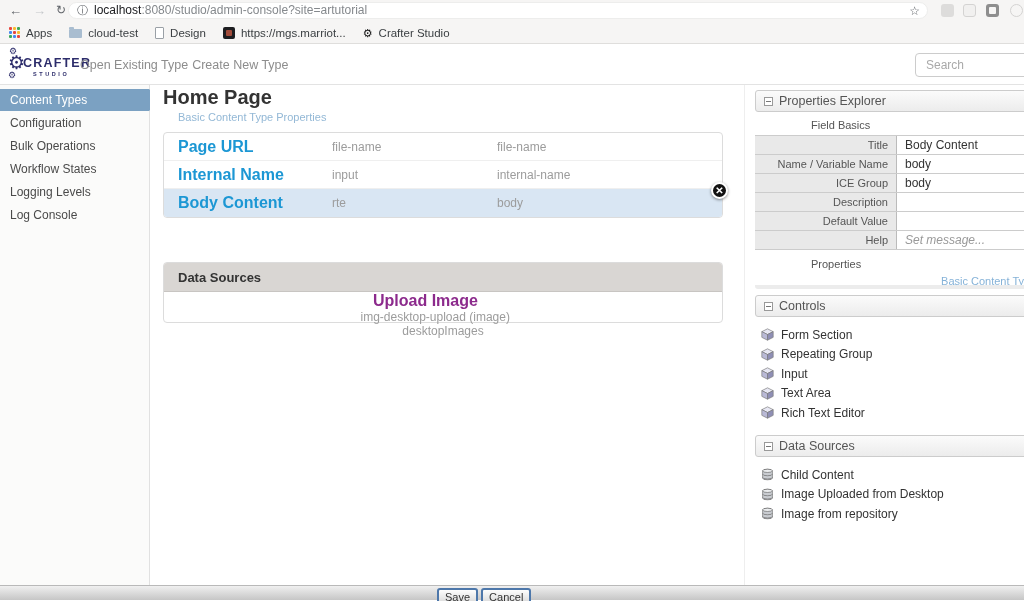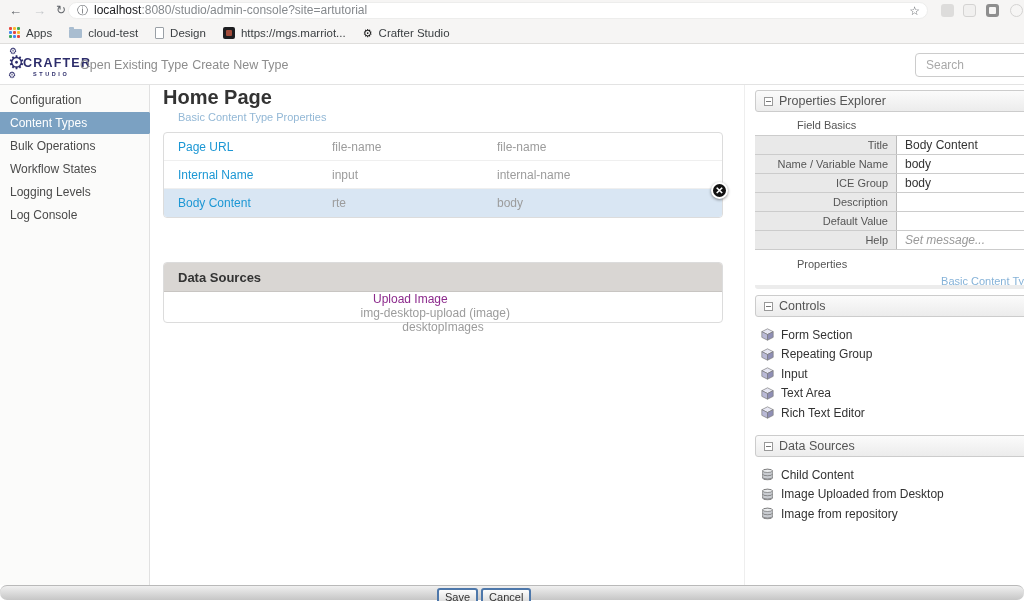--- a/index.html
+++ b/index.html
@@ -66,53 +66,53 @@
   .page-subtitle { position: absolute; left: 28px; top: 26px; font-size: 11px; color: #93b8d6; cursor: pointer; }
   .card { position: absolute; left: 13px; width: 560px; border: 1px solid #dcdcdc; border-radius: 4px; background: #fff; }
   .card-ps { top: 47px; }
   .card-ds { top: 177px; }
   .card-header { height: 29px; line-height: 29px; padding-left: 14px; font-weight: bold; font-size: 13px; color: #333; border-bottom: 1px solid #d5d5d5; border-radius: 3px 3px 0 0; }
   .card-ps .card-header { background: #f6f6f5; }
   .card-ds .card-header { background: #d9d6d3; border-bottom-color: #c8c5c2; }
   .frow { display: flex; align-items: center; height: 28px; border-bottom: 1px solid #efefef; position: relative; }
   .frow:last-child { border-bottom: none; border-radius: 0 0 3px 3px; }
   .card-ds .frow { height: 30px; flex-direction: column; }
-  .flabel { width: 168px; padding-left: 14px; font-size: 12px; font-weight: normal; color: #1c97d4; cursor: pointer; }
+  .flabel { width: 168px; padding-left: 14px; font-size: 16px; font-weight: bold; color: #1c97d4; cursor: pointer; }
   .flabel.purple { color: #8c2a8c; }
   .ftype { width: 165px; font-size: 12px; color: #9c9c9c; }
   .fname { font-size: 12px; color: #9c9c9c; }
   .frow.highlight { background: #d9e6f3; }
   .close-icon { position: absolute; right: -6px; top: -7px; width: 17px; height: 17px; background: #121212; border: 2px solid #fff; border-radius: 50%; box-shadow: 0 1px 3px rgba(0,0,0,.45); color: #fff; font-size: 10px; font-weight: bold; line-height: 14px; text-align: center; cursor: pointer; z-index: 5; }
 
   
   .right-panel { position: absolute; left: 755px; top: 85px; width: 300px; height: 500px; }
   .acc-header { position: absolute; left: 0; width: 295px; height: 22px; background: linear-gradient(#fbfbfb, #ececec); border: 1px solid #ccc; border-radius: 3px; display: flex; align-items: center; padding-left: 8px; font-size: 12.5px; color: #555; }
   .minus-icon { width: 9px; height: 9px; border: 1px solid #999; background: #fff; display: inline-block; position: relative; margin-right: 6px; flex: none; cursor: pointer; }
   .minus-icon::after { content: ""; position: absolute; left: 1px; right: 1px; top: 3px; height: 1px; background: #777; }
   .hdr-pe { top: 5px; }
   .hdr-ctrl { top: 210px; }
   .hdr-dsp { top: 350px; }
-  .group-label { position: absolute; left: 2px; font-size: 11px; color: #555; padding-left: 40px; }
+  .group-label { position: absolute; left: 16px; font-size: 11px; color: #555; padding-left: 40px; }
   .lbl-basics { top: 34px; }
   .lbl-props { top: 173px; }
   .ptable { position: absolute; left: 0; top: 50px; width: 295px; border-top: 1px solid #ccc; }
   .prow { display: flex; height: 19px; border-bottom: 1px solid #ccc; }
   .plabel { width: 142px; background: #e9e9e9; border-right: 1px solid #bbb; text-align: right; padding-right: 8px; font-size: 11px; color: #555; line-height: 18px; }
   .pvalue { flex: 1; background: #fff; font-size: 12px; color: #333; line-height: 18px; padding-left: 8px; }
   .pvalue.hint { font-style: italic; color: #999; }
   .pe-bottom { position: absolute; left: 0; top: 200px; width: 295px; height: 4px; background: #ececec; border-radius: 0 0 3px 3px; }
   .props-link { position: absolute; top: 190px; right: 31px; font-size: 11px; color: #85b2d8; white-space: nowrap; cursor: pointer; }
   .item-list { position: absolute; left: 6px; width: 280px; }
   .list-ctrl { top: 240px; }
   .list-dsp { top: 380px; }
   .p-item { display: flex; align-items: center; height: 19.5px; font-size: 12px; color: #333; cursor: default; }
   .p-item svg { margin-right: 7px; flex: none; }
 
   
-  .footer { position: absolute; left: 0; top: 585px; width: 1024px; height: 15px; background: linear-gradient(#f0f0f0, #c6c6c6); border-top: 1px solid #b9b9b9; border-radius: 7px; }
+  .footer { position: absolute; left: 0; top: 585px; width: 1024px; height: 15px; background: linear-gradient(#f0f0f0, #c6c6c6); border-top: 1px solid #b9b9b9; }
   .footer-buttons { position: absolute; left: 437px; top: 2px; display: flex; gap: 3px; }
   .footer-buttons button { font-family: "Liberation Sans", sans-serif; font-size: 11px; height: 18px; padding: 0 6px; background: linear-gradient(#fdfdfd, #d7d7d7); border: 2px solid #4d77aa; border-radius: 3px; color: #333; line-height: 13px; cursor: pointer; }
 </style>
 </head>
 <body>
 
 <div class="browser-toolbar">
   <span class="nav-ico ico-back">←</span>
   <span class="nav-ico ico-fwd">→</span>
   <span class="nav-ico ico-reload">↻</span>
@@ -171,22 +171,22 @@
     </span>
   </div>
   <div class="header-nav">
     <span>Open Existing Type</span>
     <span>Create New Type</span>
   </div>
   <input class="search-input" type="text" placeholder="Search" style="">
 </div>
 
 <div class="sidebar">
+  <div class="side-item selected">Content Types</div>
   <div class="side-item">Configuration</div>
-  <div class="side-item selected">Content Types</div>
   <div class="side-item">Bulk Operations</div>
   <div class="side-item">Workflow States</div>
   <div class="side-item">Logging Levels</div>
   <div class="side-item">Log Console</div>
 </div>
 
 <div class="main">
   <div class="page-title">Home Page</div>
   <div class="page-subtitle">Basic Content Type Properties</div>
 

